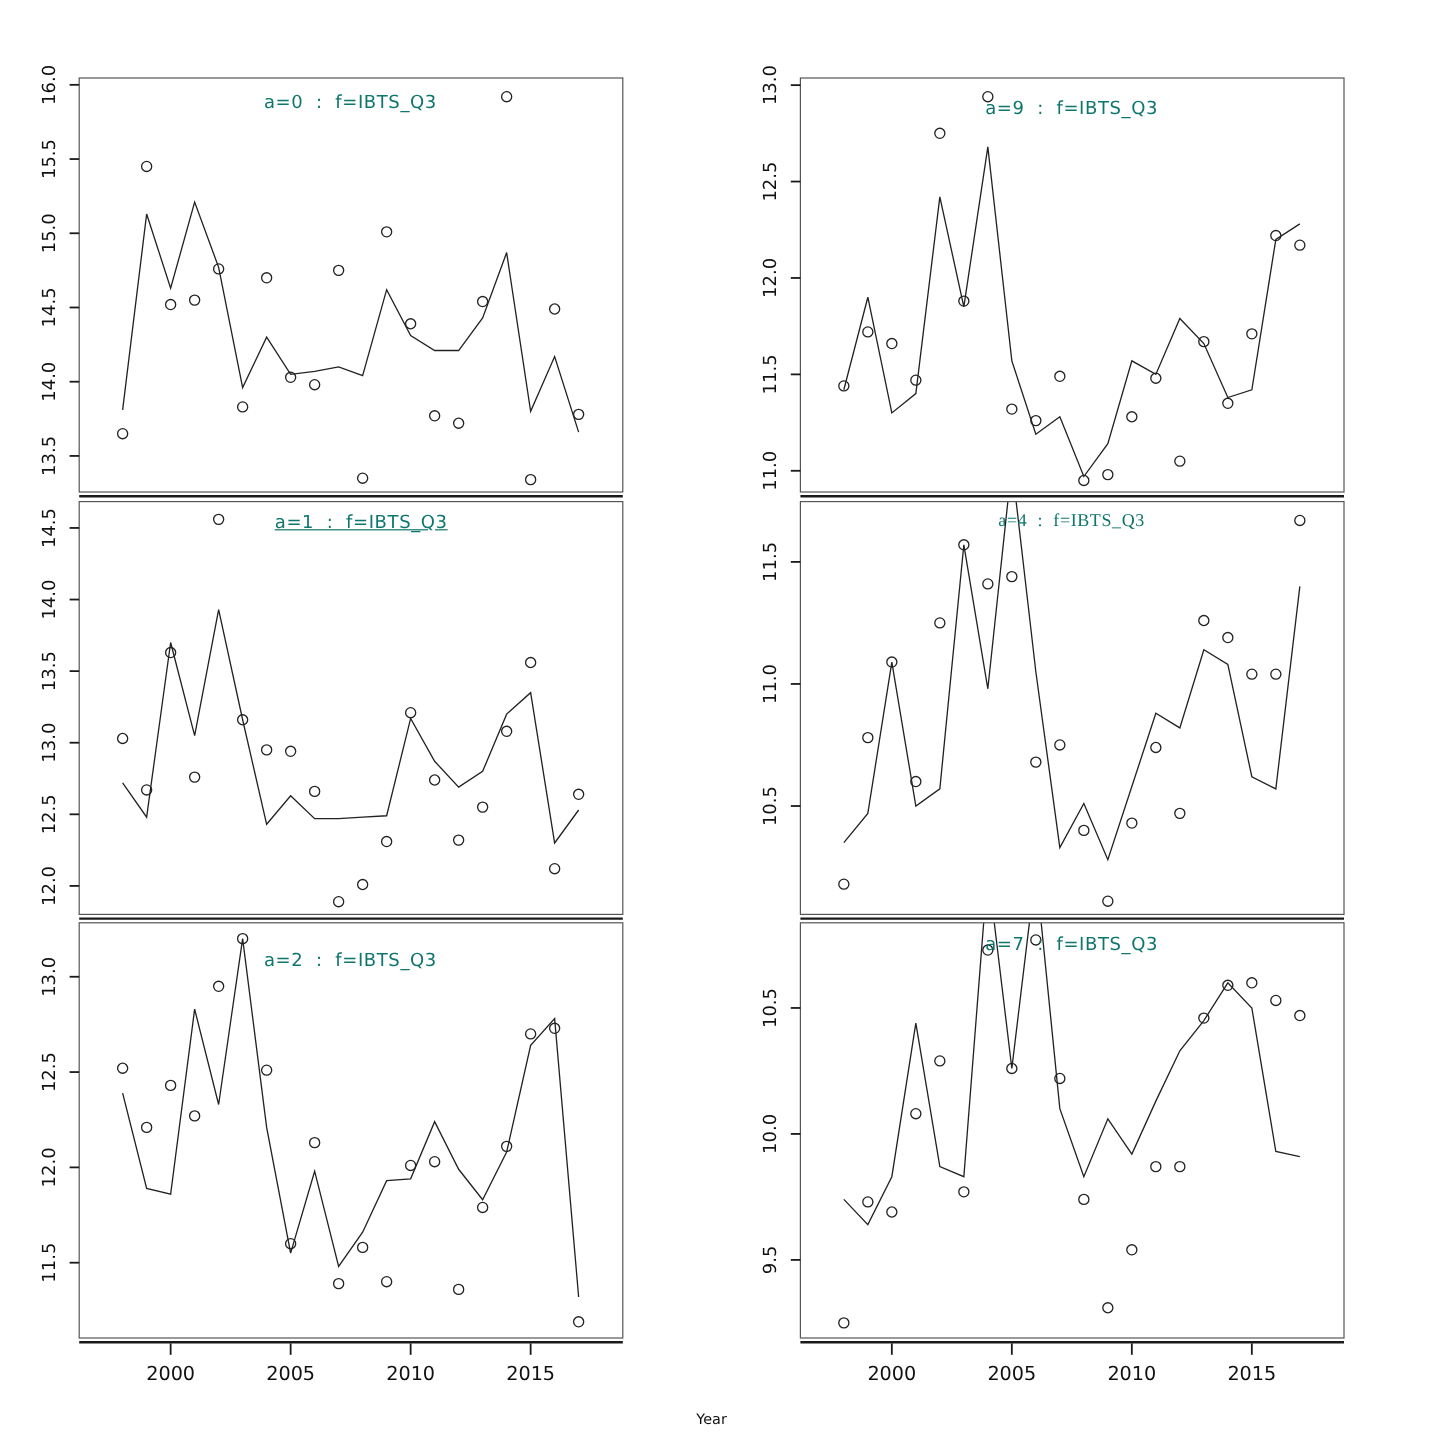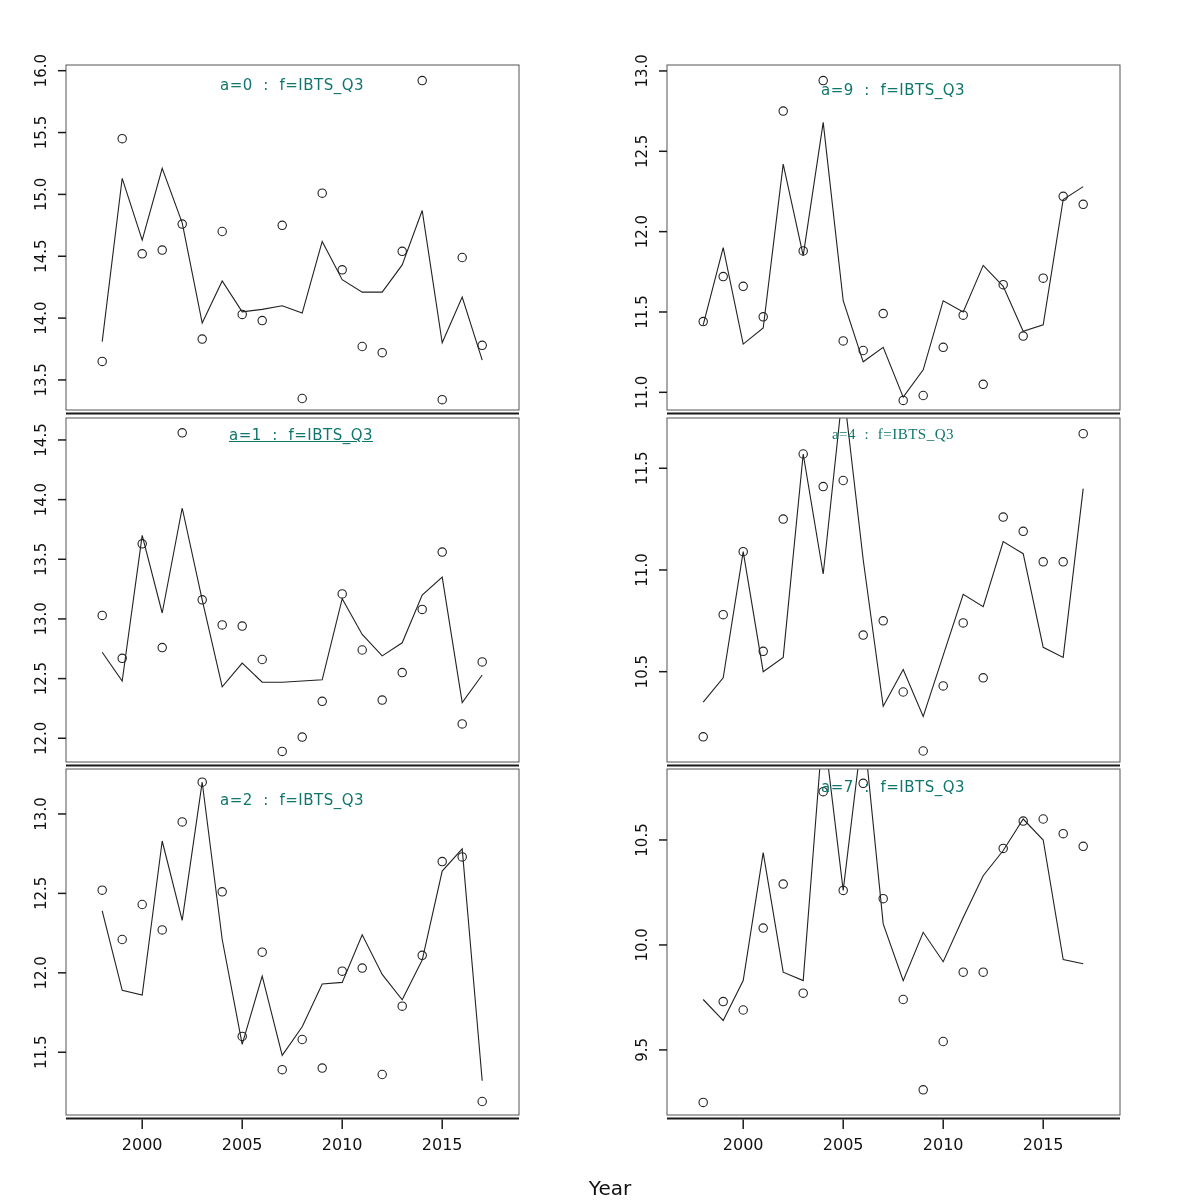--- a/index.html
+++ b/index.html
@@ -15,23 +15,22 @@
     position:absolute;
     transform:translateX(-50%);
     font-size:15px;
     color:#0f766e;
     letter-spacing:0.5px;
     white-space:pre;
   }
   .x-axis-title{
     position:absolute;
     transform:translateX(-50%);
-    font-size:20px;
+    font-size:12px;
     color:#111111;
-    margin-left:17px;
   }
 </style>
 </head>
 <body>
 
 <div class="figure">
   <svg id="plot-svg" width="1200" height="1200">
       <g>
         <clipPath id="clip0">
           <rect x="66" y="65" width="453" height="345"></rect>

